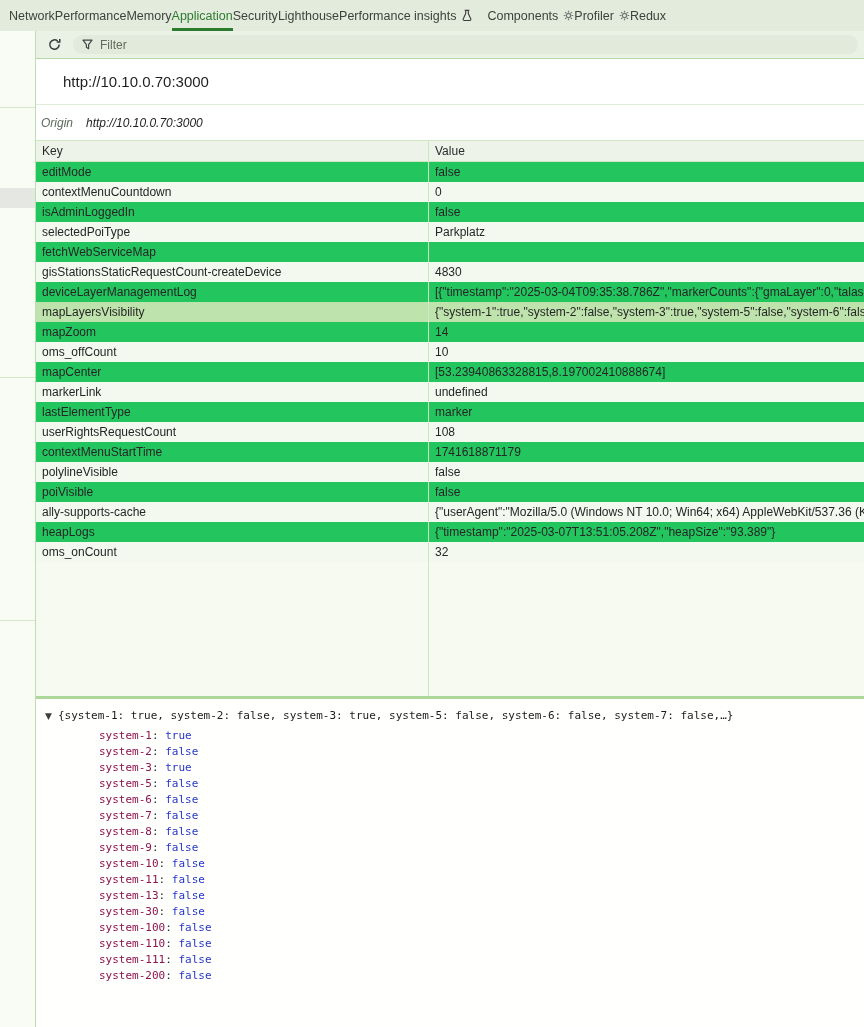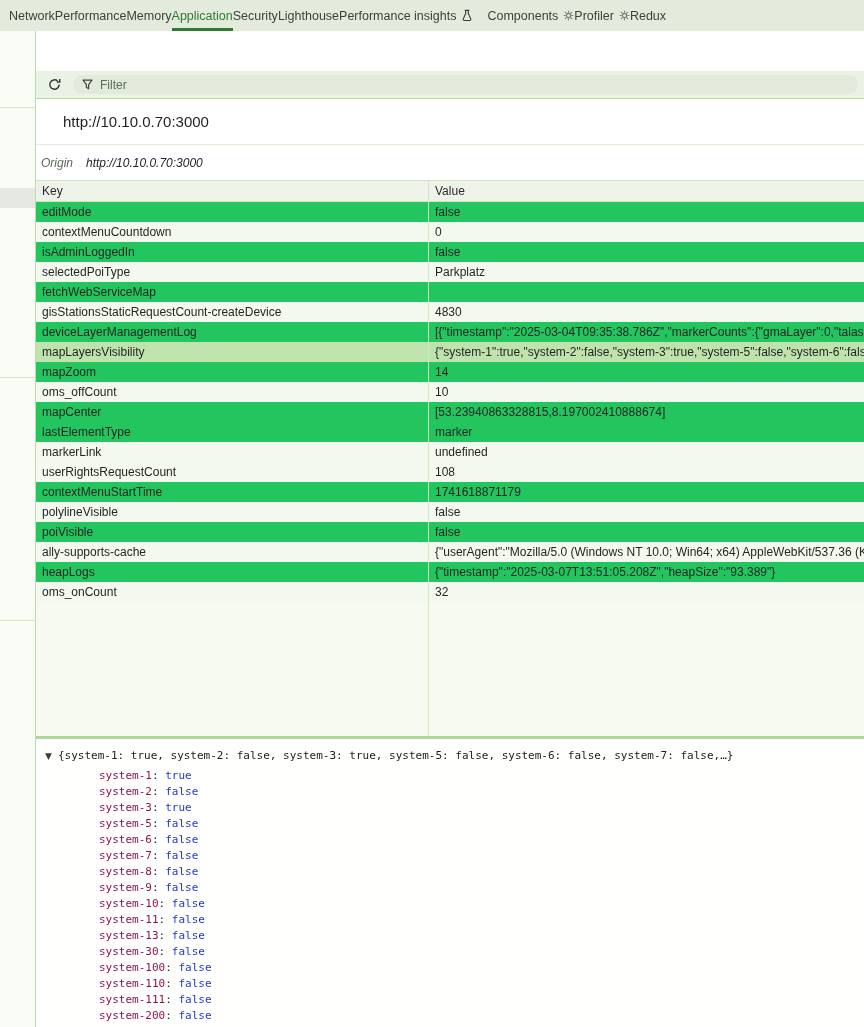--- a/index.html
+++ b/index.html
@@ -17,21 +17,21 @@
   
   .main { display:flex; height:996px; }
   .strip { width:36px; flex:none; background:#f9fcf4; border-right:1px solid #bedcae; position:relative; }
   .strip-line { position:absolute; left:0; right:0; height:1px; background:#d3e7c6; }
   .strip-band { position:absolute; left:0; right:0; height:20px; background:#e5e7e3; }
 
   .content { flex:1; min-width:0; display:flex; flex-direction:column; }
 
   
   .toolbar { height:28px; flex:none; background:#eaf1e5; border-bottom:1px solid #b5d9a5;
-    display:flex; align-items:center; padding:0 6px 0 9px; gap:10px;margin-top:40px; }
+    display:flex; align-items:center; padding:0 6px 0 9px; gap:10px; }
   .reload-btn { width:18px; height:18px; display:flex; align-items:center; justify-content:center; cursor:pointer; }
   .filter-pill { flex:1; height:19px; background:#e2eadc; border-radius:10px;
     display:flex; align-items:center; padding:0 9px; gap:7px; }
   .filter-pill input { flex:1; border:none; background:transparent; outline:none;
     font-family:"Liberation Sans",sans-serif; font-size:12px; color:#333; }
   .filter-pill input::placeholder { color:#5f6b5c; }
 
   
   .title-section { height:45px; flex:none; background:#fff; display:flex; align-items:center;
     padding-left:27px; font-size:15px; color:#1f1f1f; }
@@ -198,27 +198,27 @@
             <div class="col-val">14</div>
           </div>
           <div class="grid-row alt">
             <div class="col-key">oms_offCount</div>
             <div class="col-val">10</div>
           </div>
           <div class="grid-row">
             <div class="col-key">mapCenter</div>
             <div class="col-val">[53.23940863328815,8.197002410888674]</div>
           </div>
+          <div class="grid-row alt">
+            <div class="col-key">markerLink</div>
+            <div class="col-val">undefined</div>
+          </div>
           <div class="grid-row">
             <div class="col-key">lastElementType</div>
             <div class="col-val">marker</div>
-          </div>
-          <div class="grid-row alt">
-            <div class="col-key">markerLink</div>
-            <div class="col-val">undefined</div>
           </div>
           <div class="grid-row alt">
             <div class="col-key">userRightsRequestCount</div>
             <div class="col-val">108</div>
           </div>
           <div class="grid-row">
             <div class="col-key">contextMenuStartTime</div>
             <div class="col-val">1741618871179</div>
           </div>
           <div class="grid-row alt">

